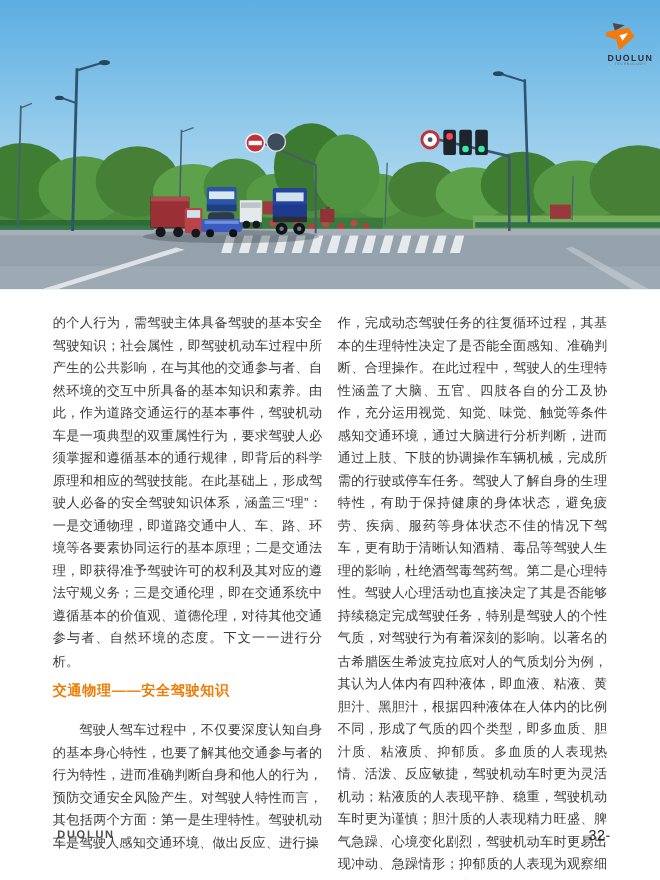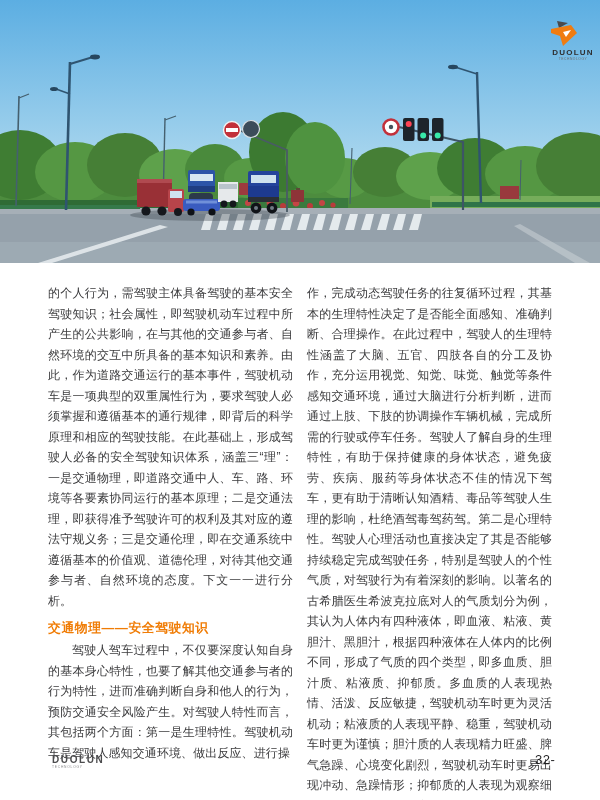--- a/index.html
+++ b/index.html
@@ -17,21 +17,21 @@
   
   .columns{position:absolute;left:48px;top:283px;width:504px;display:flex;gap:14px;}
   .col{width:245px;}
   .col p{
     margin:0;font-size:12px;line-height:20.5px;color:#3b3b3d;
     text-align:justify;text-justify:inter-character;letter-spacing:.1px;
     text-indent:2em;
   }
   .col p.no-indent{text-indent:0;}
   .heading{
-    margin:7px 0 2px 0;font-size:12.8px;line-height:20px;font-weight:bold;
+    margin:7px 0 15px 0;font-size:12.8px;line-height:20px;font-weight:bold;
     color:#f07c05;letter-spacing:.6px;
   }
   .bullet-heading{
     margin:2px 0 1px 0;padding-left:11px;font-size:11px;line-height:19px;
     font-weight:bold;color:#e8600a;letter-spacing:.4px;
   }
   .bullet-heading .bullet{font-size:9px;color:#ef6b07;margin-right:5px;vertical-align:1px;}
   
   .logo-bottom{position:absolute;left:52px;top:754px;width:60px;}
   .logo-bottom .word{font-size:10px;font-weight:bold;letter-spacing:1.6px;color:#4b4b4d;text-transform:uppercase;}

